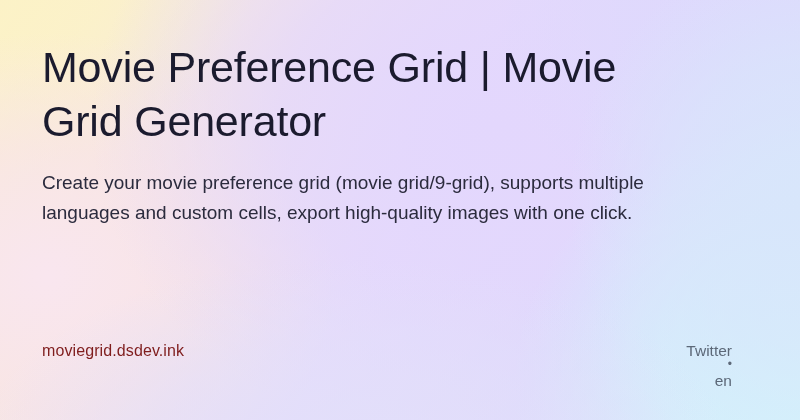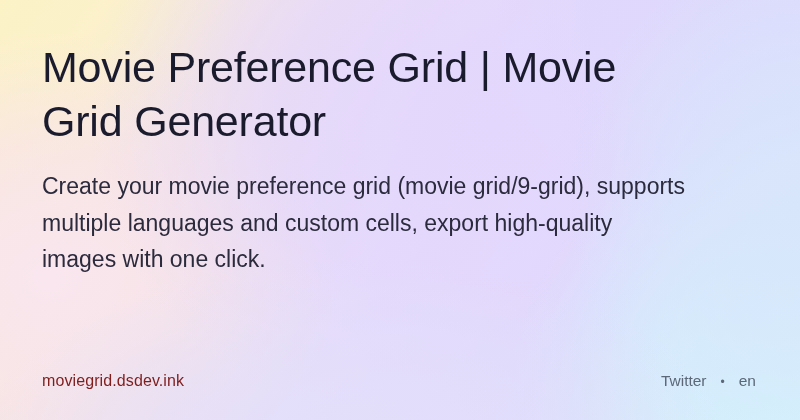--- a/index.html
+++ b/index.html
@@ -53,38 +53,38 @@
   }
   .bg-blob-bottom {
     background: radial-gradient(ellipse 460px 240px at 44% 108%, #e2dffa 0%, rgba(226,223,250,0.55) 46%, rgba(226,223,250,0) 82%);
   }
 
   .content {
     position: relative;
     z-index: 2;
     height: 100%;
     box-sizing: border-box;
-    padding: 40px 44px 30px 42px;
+    padding: 40px 68px 30px 42px;
     display: flex;
     flex-direction: column;
   }
 
   .page-title {
     margin: 0;
     font-size: 43px;
     line-height: 1.26;
     font-weight: 400;
     letter-spacing: -0.2px;
     color: #1b1b2e;
     max-width: 660px;
   }
 
   .page-subtitle {
     margin: 20px 0 0 0;
-    font-size: 23px;
+    font-size: 19px;
     line-height: 1.58;
     font-weight: 400;
     color: #2b2b3d;
     max-width: 648px;
   }
 
   .spacer {
     flex: 1 1 auto;
   }
 
@@ -97,23 +97,24 @@
 
   .footer-url {
     font-size: 16px;
     color: #7f1d1d;
     letter-spacing: 0.1px;
   }
 
   .footer-meta {
     display: flex;
     align-items: flex-end;
-    gap: 14px;
+    gap: 0;
     font-size: 15.5px;
     color: #5c6878;
+    flex-direction: column;
   }
   .footer-sep {
     font-size: 12px;
     line-height: 1;
     position: relative;
     top: -2px;
     color: #5c6878;
   }
 </style>
 </head>

